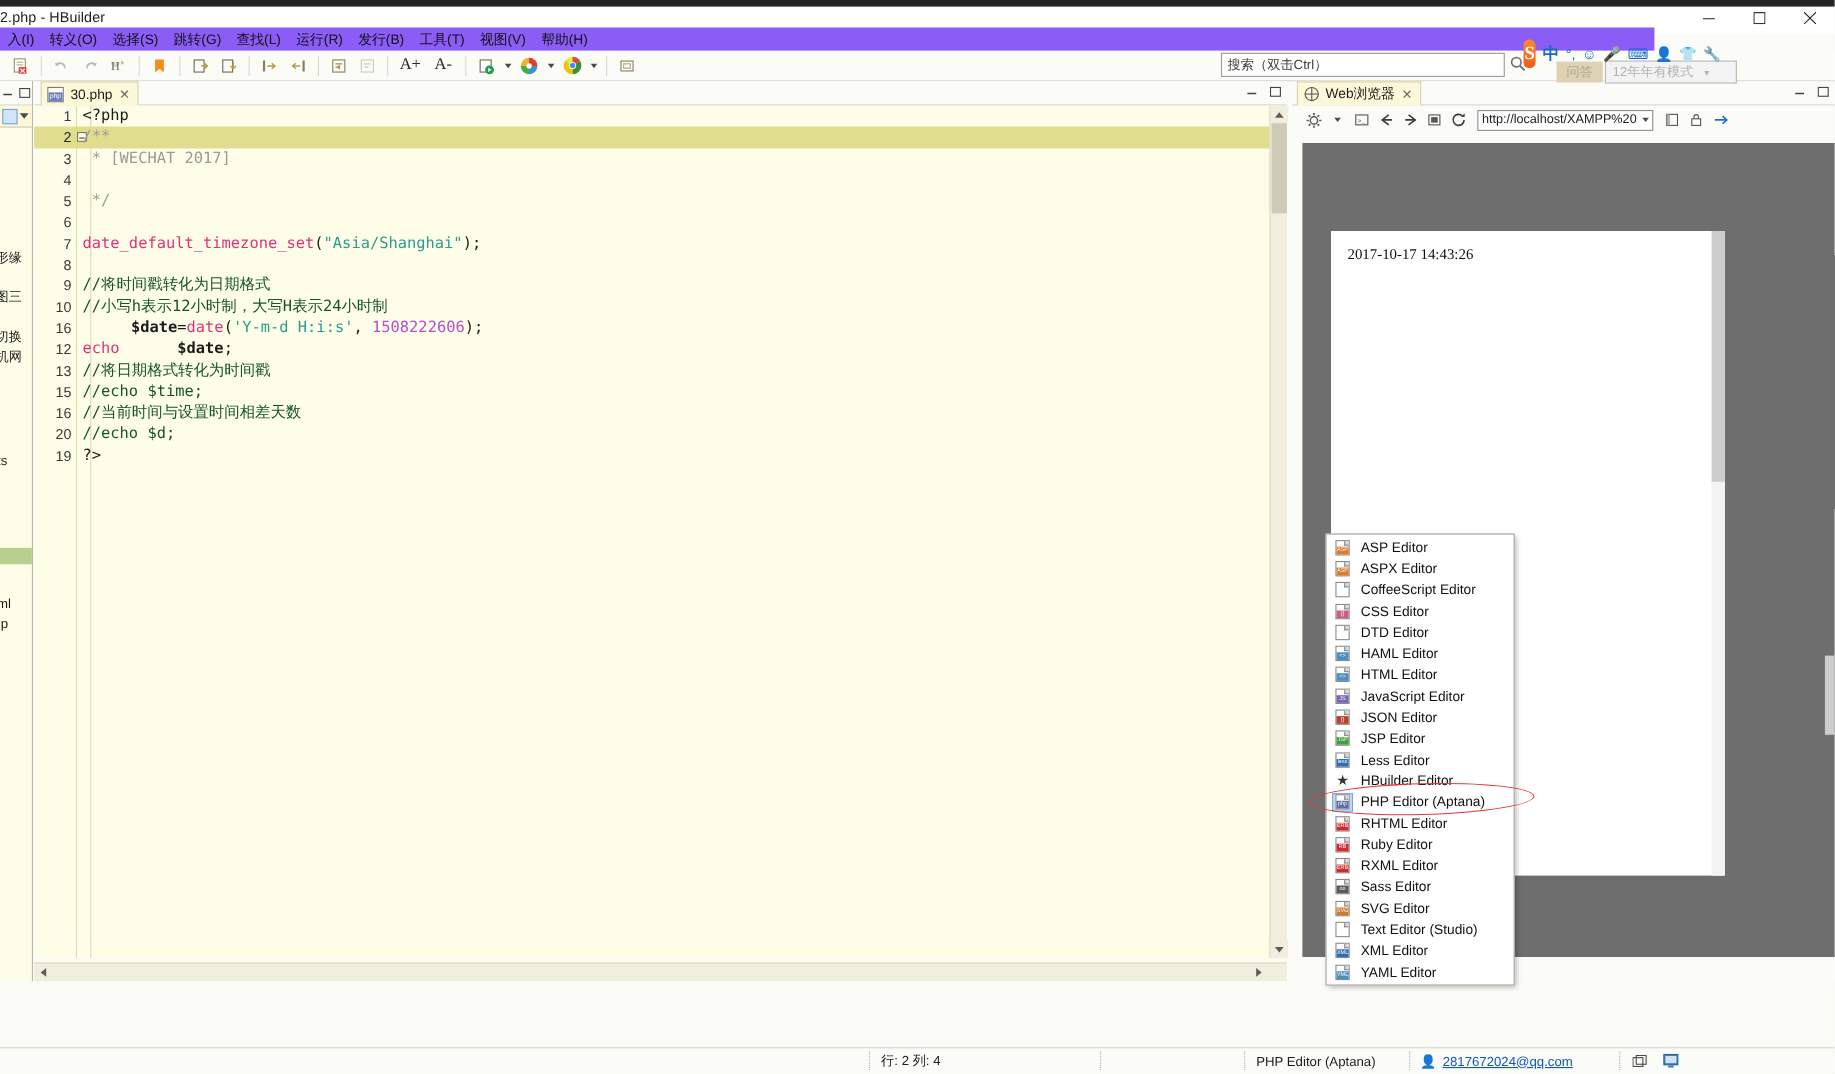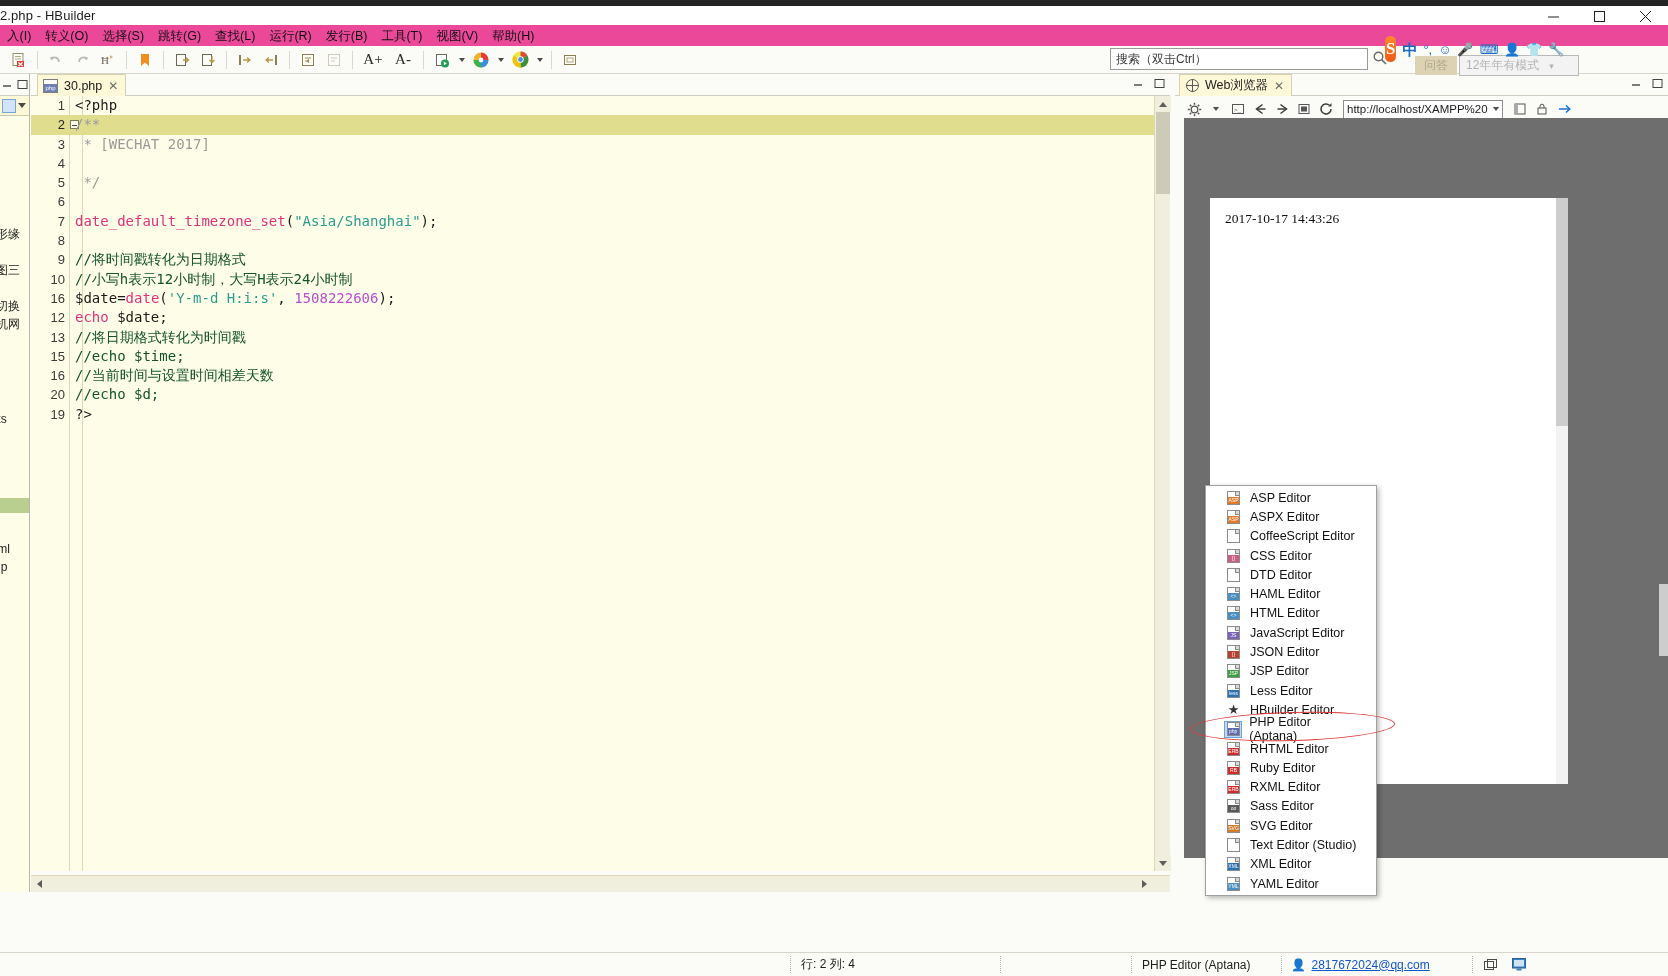--- a/index.html
+++ b/index.html
@@ -24,22 +24,22 @@
   .title-text {
     position:absolute; left:0; top:8px; font-size:13px; color:#1d1d1d;
     white-space:nowrap; letter-spacing:.1px;
   }
   .wincontrols { position:absolute; right:0; top:0; height:32px; display:flex; }
   .wc { width:46px; height:32px; display:flex; align-items:center; justify-content:center; }
   .wc svg { display:block; }
 
   
   .menubar {
-    position:absolute; left:0; top:25px; width:1668px; height:22px;
-    display:flex; align-items:center; background:#ec4899; font-size:12.5px;
+    position:absolute; left:0; top:25px; width:1504px; height:22px;
+    display:flex; align-items:center; background:#8b5cf6; font-size:12.5px;
   }
   .menu-item { padding:2px 7px; white-space:nowrap; color:#101010; }
 
   
   .toolbar {
     position:absolute; left:0; top:46px; width:1668px; height:28px;
     background:#fbfbf7; border-bottom:1px solid #d6d4cb;
     display:flex; align-items:center;
   }
   .tb-btn {
@@ -161,21 +161,21 @@
     border:1px solid #7a7a5c; background:#fefee8;
   }
   .foldmark:after {
     content:""; position:absolute; left:1px; top:3.5px; width:5px; height:1px; background:#4a4a3a;
   }
   .t-fn   { color:#e0317b; }
   .t-str  { color:#2a9d8f; }
   .t-num  { color:#b64fd0; }
   .t-cmt  { color:#14532d; }
   .t-doc  { color:#9a9a9a; }
-  .t-var  { color:#1b1b1b; font-weight:normal; }
+  .t-var  { color:#1b1b1b; font-weight:bold;margin-left:44px; }
   .t-plain{ color:#1b1b1b; }
 
   
   .vscroll {
     position:absolute; right:0; top:22px; width:16px; height:775px;
     background:#f0eedd; border-left:1px solid #ddd9b4;
   }
   .vscroll .arrow { width:16px;height:16px; display:flex;align-items:center;justify-content:center; background:#f0eedd; }
   .vthumb { position:absolute; left:1px; top:16px; width:14px; height:82px; background:#cdcbb8; }
   .hscroll {
@@ -212,40 +212,40 @@
   .urlbar {
     margin-left:5px; width:160px; height:19px; border:1px solid #8d8d8d; background:#fff;
     display:flex; align-items:center;
   }
   .urlbar input {
     border:0;outline:0;width:100%;height:17px;padding:0 3px;background:transparent;
     font-family:"Liberation Sans",sans-serif; font-size:11.5px; color:#202020;
   }
   .url-caret { width:12px;height:17px;display:flex;align-items:center;justify-content:center; }
   .br-viewport {
-    position:absolute; left:9px; top:44px; width:484px; height:740px; background:#6e6e6e; overflow:hidden;
+    position:absolute; left:9px; top:56px; width:484px; height:740px; background:#6e6e6e; overflow:hidden;
   }
   .br-page {
     position:absolute; left:26px; top:80px; width:358px; height:586px; background:#fff;
   }
   .br-page .ptext {
     position:absolute; left:15px; top:13px; font-family:"Liberation Serif",serif;
     font-size:13.5px; color:#0f0f0f;
   }
   .page-vscroll { position:absolute; right:0; top:0; width:12px; height:586px; background:#f3f3f3; }
   .page-vthumb  { position:absolute; right:0; top:0; width:12px; height:228px; background:#cdcdcd; }
   .br-outer-scroll { position:absolute; right:0; top:466px; width:9px; height:72px; background:#cdcdcd; }
 
   
   .ctxmenu {
     position:absolute; left:1205px; top:485px; width:172px;
     background:#ffffff; border:1px solid #a0a0a0; box-shadow:2px 2px 5px rgba(0,0,0,.28);
     padding:2px 0; z-index:40;
   }
-  .ctxitem { height:19.3px; display:flex; align-items:center; gap:8px; padding:0 19px; font-size:12.5px; color:#111; }
+  .ctxitem { height:19.3px; display:flex; align-items:center; gap:8px; padding:0 6px; font-size:12.5px; color:#111; }
   .ctxitem.sel { }
   .ctxitem.sel .mico-wrap { background:#bcd9f5; outline:1px solid #6fa5d8; }
   .mico-wrap { width:17px;height:15px; display:flex; align-items:center; justify-content:center; }
   .mico { width:13px;height:14px; border:1px solid #8b8b8b; background:#fff; position:relative; }
   .mico .fold { position:absolute; right:0; top:0; width:4px;height:4px; background:#d9d9d9; border-left:1px solid #8b8b8b; border-bottom:1px solid #8b8b8b; }
   .mico .tagbar { position:absolute; left:0; bottom:0; width:100%; height:7px; font-size:5px; line-height:7px; text-align:center; color:#fff; font-family:"Liberation Sans",sans-serif; }
   .mico.star { border:none; background:transparent; color:#333; font-size:13px; display:flex; align-items:center; justify-content:center; }
 
   .redcircle {
     position:absolute; left:1190px; top:712px; width:205px; height:29px;

